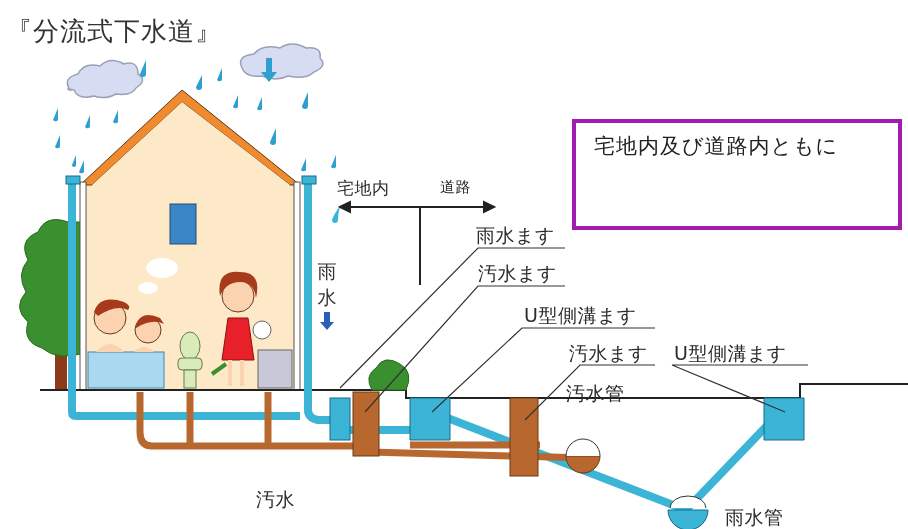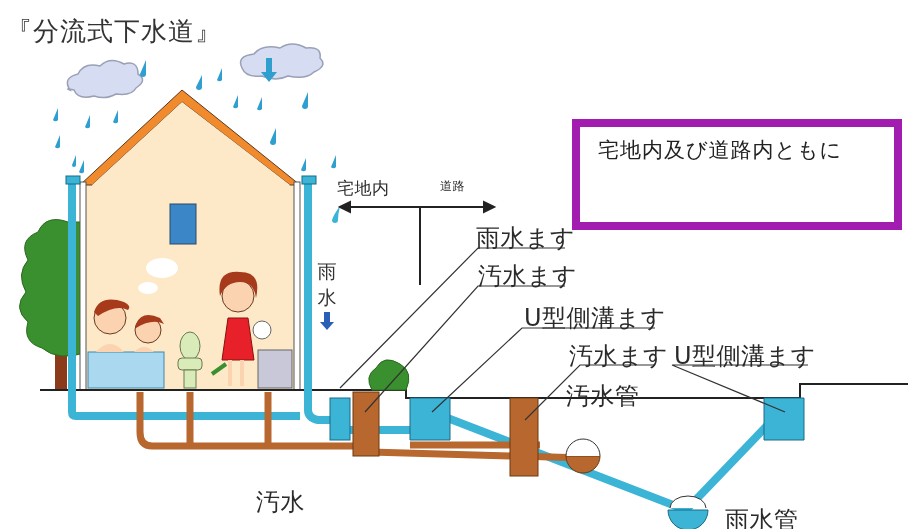--- a/index.html
+++ b/index.html
@@ -1,22 +1,22 @@
 <!DOCTYPE html>
 <html><head>
 <meta charset="utf-8">
 <style>
   html, body { margin: 0; padding: 0; background: #ffffff; }
   body { width: 908px; height: 529px; position: relative; overflow: hidden;
          font-family: "DejaVu Sans", "Liberation Sans", sans-serif; color: #222; }
   #scene { position: absolute; left: 0; top: 0; width: 908px; height: 529px; text-decoration: underline; }
-  .lbl { position: absolute; font-size: 24px; line-height: 1; white-space: nowrap; color: #2a2a2a; letter-spacing: 0.5px; }
+  .lbl { position: absolute; font-size: 19px; line-height: 1; white-space: nowrap; color: #2a2a2a; letter-spacing: 0.5px; }
   .title { position: absolute; left: 6px; top: 14px; font-size: 26px; color: #333; letter-spacing: 1px; }
   .note-box { position: absolute; left: 572px; top: 119px; width: 330px; height: 111px;
-              border: 8px solid #a21caf; box-sizing: border-box; background: #fff;
+              border: 4px solid #a21caf; box-sizing: border-box; background: #fff;
               padding: 8px 0 0 18px; }
   .note-line { font-size: 21px; line-height: 30px; color: #222; white-space: nowrap; letter-spacing: 1px; }
   .vert { position: absolute; font-size: 19px; color: #333; width: 22px; text-align: center; line-height: 26px; }
 </style>
 </head>
 <body>
 
 <div id="scene">
 
   <svg width="908" height="529" viewBox="0 0 908 529" style="position:absolute;left:0;top:0">
@@ -147,21 +147,21 @@
     </g>
   </svg>
 
   <div class="title">『分流式下水道』</div>
 
   <div class="note-box">
     <div class="note-line">宅地内及び道路内ともに</div>
   </div>
 
   <div class="lbl" style="left:337px;top:180px;font-size:17px">宅地内</div>
-  <div class="lbl" style="left:440px;top:180px;font-size:12px">道路</div>
+  <div class="lbl" style="left:440px;top:180px;font-size:15px">道路</div>
 
   <div class="vert" style="left:316px;top:258px">
     <div>雨</div>
     <div>水</div>
   </div>
 
   <div class="lbl" style="left:476px;top:226px">雨水ます</div>
   <div class="lbl" style="left:478px;top:264px">汚水ます</div>
   <div class="lbl" style="left:524px;top:306px">U型側溝ます</div>
   <div class="lbl" style="left:569px;top:344px">汚水ます</div>

